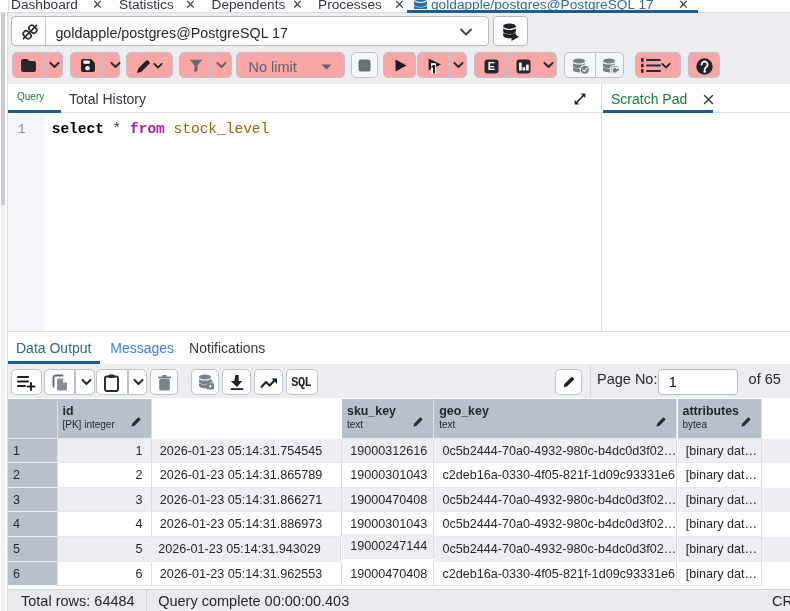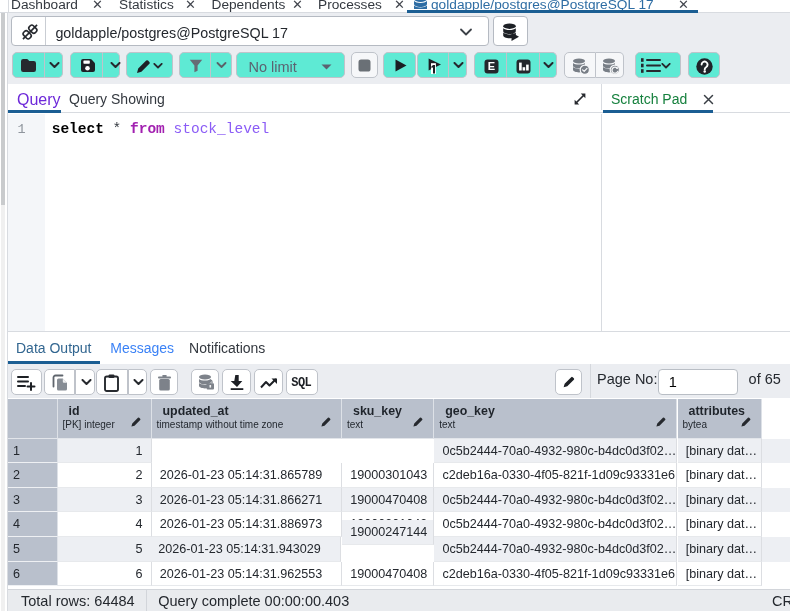--- a/index.html
+++ b/index.html
@@ -5,35 +5,35 @@
 * { margin:0; padding:0; box-sizing:border-box; }
 html,body { width:790px; height:611px; overflow:hidden; }
 body { font-family:"Liberation Sans", sans-serif; background:#fff; position:relative; }
 .abs { position:absolute; }
 svg { display:block; position:absolute; }
 #tabbar { position:absolute; left:0; top:0; width:790px; height:13px; background:#fff; border-bottom:1px solid #d8dbe0; }
 .ttab { position:absolute; top:-2.9px; font-size:13.7px; color:#33383f; white-space:nowrap; }
 .tx { position:absolute; top:-2.6px; font-size:13px; color:#41454d; }
 #connbar { position:absolute; left:8px; top:13px; width:782px; height:35px; background:#ebedf1; }
 #toolbar { position:absolute; left:8px; top:48px; width:782px; height:36px; background:#ebedf1; }
-.tbtn { position:absolute; top:3.5px; height:26.5px; background:#5eead4; border:1px solid #bfc3ca; }
+.tbtn { position:absolute; top:3.5px; height:26.5px; background:#fca5a5; border:1px solid #bfc3ca; }
 .seg-l { border-radius:5px 0 0 5px; }
 .seg-m { border-left:none; border-radius:0; }
 .seg-r { border-left:none; border-radius:0 5px 5px 0; }
 .seg-s { border-radius:5px; }
 #qtabs { position:absolute; left:8px; top:84px; width:782px; height:29px; background:#fff; border-bottom:1px solid #d8dbe0; }
 #editor { position:absolute; left:8px; top:114px; width:593px; height:217px; background:#fff; }
 #gutter { position:absolute; left:0; top:0; width:37px; height:217px; background:#f4f6f9; }
 #scratch { position:absolute; left:601px; top:114px; width:189px; height:217px; background:#fff; border-left:1px solid #d8dbe0; }
 #dtabs { position:absolute; left:8px; top:331px; width:782px; height:33px; background:#fff; border-top:1px solid #d8dbe0; }
 #dtoolbar { position:absolute; left:8px; top:364px; width:782px; height:34px; background:#ebedf1; }
 .dbtn { position:absolute; top:4.5px; height:26px; background:#fff; border:1px solid #bfc3ca; }
 #grid { position:absolute; left:8px; top:399px; width:782px; height:190px; background:#fff; font-size:12.6px; color:#24282e; }
 .hcell { position:absolute; top:0; height:39.5px; background:#b9c0cc; border-right:1px solid #dde1e7; border-bottom:1.5px solid #e2e5ea; padding:5.5px 6px 0 5px; color:#1f242b; line-height:13.3px; }
-.hname { font-weight:bold; font-size:12.4px;margin-left:6px; }
+.hname { font-weight:bold; font-size:12.4px; }
 .htype { font-size:10px; }
 .rcell { position:absolute; background:#b9c0cc; border-right:1px solid #dde1e7; border-bottom:1px solid #eef0f3; padding-left:5px; }
 .cell { position:absolute; border-right:1px solid #dcdee2; border-bottom:1px solid #e7e9ec; padding:0 8px 0 8.3px; white-space:nowrap; overflow:hidden; }
 .odd { background:#edeff3; }
 .even { background:#fff; }
 .num { text-align:right; }
 #statusbar { position:absolute; left:8px; top:589px; width:782px; height:22px; background:#e9ebee; border-top:1px solid #d2d5da; font-size:14.5px; color:#24282e; }
 </style>
 </head>
 <body>
@@ -224,43 +224,43 @@
   <div class="tbtn seg-s" style="left:680px;width:32px;">
       <svg style="left:6.5px;top:5.5px;" width="17" height="17" viewBox="0 0 17 17">
         <circle cx="8.5" cy="8.5" r="8.2" fill="#202329"></circle>
         <path d="M5.6 6.6 a3 3 0 1 1 4.5 2.6 c-.9.55-1.35 1.1-1.35 2v.4" stroke="#fff" stroke-width="1.9" fill="none" stroke-linecap="round"></path>
         <circle cx="8.7" cy="13.6" r="1.25" fill="#fff"></circle>
       </svg>
     </div>
 </div>
 
 <div id="qtabs">
-  <span class="abs" style="left:9px;top:7px;font-size:16px;color:#6d28d9;text-align:right;">Query</span>
-  <span class="abs" style="left:61px;top:7px;font-size:14px;color:#33383f;">Query Showing</span>
+  <span class="abs" style="left:9px;top:7px;font-size:10px;color:#15803d;text-align:right;">Query</span>
+  <span class="abs" style="left:61px;top:7px;font-size:14px;color:#33383f;">Total History</span>
   <svg style="left:564px;top:7px;" width="16" height="16" viewBox="0 0 16 16">
       <g stroke="#26292e" stroke-width="1.7" fill="#26292e">
         <line x1="4" y1="12" x2="12" y2="4"></line>
         <path d="M8.8 2.6 h4.6 v4.6 l-4.6-4.6z" stroke="none"></path>
         <path d="M7.2 13.4 h-4.6 v-4.6 l4.6 4.6z" stroke="none"></path>
       </g>
     </svg>
   <span class="abs" style="left:603px;top:7px;font-size:14px;color:#15803d;">Scratch Pad</span>
   <svg style="left:694.5px;top:10px;" width="11" height="11" viewBox="0 0 11 11">
       <path d="M1.5 1.5 L9.5 9.5 M9.5 1.5 L1.5 9.5" stroke="#3a3f45" stroke-width="1.5" stroke-linecap="round"></path>
     </svg>
 </div>
 <div class="abs" style="left:8px;top:110px;width:53px;height:3px;background:#1b5e93;"></div>
 <div class="abs" style="left:603px;top:110px;width:110px;height:3px;background:#1b5e93;"></div>
 <div class="abs" style="left:601px;top:84px;width:1px;height:26px;background:#d8dbe0;"></div>
 
 <div id="editor">
   <div id="gutter">
       <span class="abs" style="left:9.5px;top:7.5px;font-family:'Liberation Mono',monospace;font-size:13.5px;color:#8f959d;">1</span>
     </div>
-  <div class="abs" style="left:43.7px;top:6.6px;font-family:'Liberation Mono',monospace;font-size:14.5px;white-space:pre;"><b style="color:#000000;">select</b> <span style="color:#33383f;">*</span> <b style="color:#a220b0;">from</b> <span style="color:#8b5cf6;">stock_level</span></div>
+  <div class="abs" style="left:43.7px;top:6.6px;font-family:'Liberation Mono',monospace;font-size:14.5px;white-space:pre;"><b style="color:#000000;">select</b> <span style="color:#33383f;">*</span> <b style="color:#a220b0;">from</b> <span style="color:#a16207;">stock_level</span></div>
 </div>
 <div id="scratch"></div>
 
 <div id="dtabs">
   <span class="abs" style="left:8px;top:7.5px;font-size:14px;color:#326690;">Data Output</span>
   <span class="abs" style="left:102.3px;top:7.5px;font-size:14px;color:#3b82f6;">Messages</span>
   <span class="abs" style="left:181.1px;top:7.5px;font-size:14px;color:#33383f;">Notifications</span>
 </div>
 <div class="abs" style="left:8px;top:361px;width:92px;height:3px;background:#1b5e93;"></div>
 
@@ -354,29 +354,20 @@
     <div class="hcell" style="left:0px;width:49.5px;"></div>
     <div class="hcell" style="left:49.5px;width:94px;">
       <div class="hname">id</div>
       <div class="htype">[PK] integer</div>
       <svg style="right:9px;bottom:10px;left:auto;" width="12" height="12" viewBox="0 0 17 17">
         <g fill="#26292e">
           <path d="M2 15 l1.2-4.4 8-8 a1.3 1.3 0 0 1 1.8 0 l1.4 1.4 a1.3 1.3 0 0 1 0 1.8 l-8 8 -4.4 1.2z"></path>
         </g>
       </svg>
     </div>
-    <div class="hcell" style="left:143.5px;width:190.5px;">
-      <div class="hname">updated_at</div>
-      <div class="htype">timestamp without time zone</div>
-      <svg style="right:9px;bottom:10px;left:auto;" width="12" height="12" viewBox="0 0 17 17">
-        <g fill="#26292e">
-          <path d="M2 15 l1.2-4.4 8-8 a1.3 1.3 0 0 1 1.8 0 l1.4 1.4 a1.3 1.3 0 0 1 0 1.8 l-8 8 -4.4 1.2z"></path>
-        </g>
-      </svg>
-    </div>
     <div class="hcell" style="left:334px;width:92.2px;">
       <div class="hname">sku_key</div>
       <div class="htype">text</div>
       <svg style="right:9px;bottom:10px;left:auto;" width="12" height="12" viewBox="0 0 17 17">
         <g fill="#26292e">
           <path d="M2 15 l1.2-4.4 8-8 a1.3 1.3 0 0 1 1.8 0 l1.4 1.4 a1.3 1.3 0 0 1 0 1.8 l-8 8 -4.4 1.2z"></path>
         </g>
       </svg>
     </div>
     <div class="hcell" style="left:426.2px;width:243.3px;">
@@ -392,20 +383,22 @@
       <div class="hname">attributes</div>
       <div class="htype">bytea</div>
       <svg style="right:9px;bottom:10px;left:auto;" width="12" height="12" viewBox="0 0 17 17">
         <g fill="#26292e">
           <path d="M2 15 l1.2-4.4 8-8 a1.3 1.3 0 0 1 1.8 0 l1.4 1.4 a1.3 1.3 0 0 1 0 1.8 l-8 8 -4.4 1.2z"></path>
         </g>
       </svg>
     </div>
     <div class="rcell" style="left:0;top:39.5px;width:49.5px;height:24.65px;line-height:24.65px;">1</div>
     <div class="cell odd num" style="left:49.5px;top:39.5px;width:94px;height:24.65px;line-height:24.65px;">1</div>
+    <div class="cell odd" style="left:143.5px;top:39.5px;width:190.5px;height:24.65px;line-height:24.65px;">2026-01-23 05:14:31.754545</div>
+    <div class="cell odd num" style="left:334px;top:39.5px;width:92.2px;height:24.65px;line-height:24.65px;">19000312616</div>
     <div class="cell odd" style="left:426.2px;top:39.5px;width:243.3px;height:24.65px;line-height:24.65px;">0c5b2444-70a0-4932-980c-b4dc0d3f02…</div>
     <div class="cell odd" style="left:669.5px;top:39.5px;width:84.5px;height:24.65px;line-height:24.65px;">[binary dat…</div>
     <div class="odd" style="position:absolute;left:754px;top:39.5px;width:28px;height:24.65px;"></div>
     <div class="rcell" style="left:0;top:64.15px;width:49.5px;height:24.65px;line-height:24.65px;">2</div>
     <div class="cell even num" style="left:49.5px;top:64.15px;width:94px;height:24.65px;line-height:24.65px;">2</div>
     <div class="cell even" style="left:143.5px;top:64.15px;width:190.5px;height:24.65px;line-height:24.65px;">2026-01-23 05:14:31.865789</div>
     <div class="cell even num" style="left:334px;top:64.15px;width:92.2px;height:24.65px;line-height:24.65px;">19000301043</div>
     <div class="cell even" style="left:426.2px;top:64.15px;width:243.3px;height:24.65px;line-height:24.65px;">c2deb16a-0330-4f05-821f-1d09c93331e6</div>
     <div class="cell even" style="left:669.5px;top:64.15px;width:84.5px;height:24.65px;line-height:24.65px;">[binary dat…</div>
     <div class="even" style="position:absolute;left:754px;top:64.15px;width:28px;height:24.65px;"></div>
@@ -419,21 +412,21 @@
     <div class="rcell" style="left:0;top:113.44999999999999px;width:49.5px;height:24.65px;line-height:24.65px;">4</div>
     <div class="cell even num" style="left:49.5px;top:113.44999999999999px;width:94px;height:24.65px;line-height:24.65px;">4</div>
     <div class="cell even" style="left:143.5px;top:113.44999999999999px;width:190.5px;height:24.65px;line-height:24.65px;">2026-01-23 05:14:31.886973</div>
     <div class="cell even num" style="left:334px;top:113.44999999999999px;width:92.2px;height:24.65px;line-height:24.65px;">19000301043</div>
     <div class="cell even" style="left:426.2px;top:113.44999999999999px;width:243.3px;height:24.65px;line-height:24.65px;">0c5b2444-70a0-4932-980c-b4dc0d3f02…</div>
     <div class="cell even" style="left:669.5px;top:113.44999999999999px;width:84.5px;height:24.65px;line-height:24.65px;">[binary dat…</div>
     <div class="even" style="position:absolute;left:754px;top:113.44999999999999px;width:28px;height:24.65px;"></div>
     <div class="rcell" style="left:0;top:138.1px;width:49.5px;height:24.65px;line-height:24.65px;">5</div>
     <div class="cell odd num" style="left:49.5px;top:138.1px;width:94px;height:24.65px;line-height:24.65px;">5</div>
     <div class="cell odd" style="left:142px;top:138.1px;width:190.5px;height:24.65px;line-height:24.65px;">2026-01-23 05:14:31.943029</div>
-    <div class="cell odd num" style="left:334px;top:121px;width:92.2px;height:24.65px;line-height:24.65px;">19000247144</div>
+    <div class="cell odd num" style="left:334px;top:135px;width:92.2px;height:24.65px;line-height:24.65px;">19000247144</div>
     <div class="cell odd" style="left:426.2px;top:138.1px;width:243.3px;height:24.65px;line-height:24.65px;">0c5b2444-70a0-4932-980c-b4dc0d3f02…</div>
     <div class="cell odd" style="left:669.5px;top:138.1px;width:84.5px;height:24.65px;line-height:24.65px;">[binary dat…</div>
     <div class="odd" style="position:absolute;left:754px;top:138.1px;width:28px;height:24.65px;"></div>
     <div class="rcell" style="left:0;top:162.75px;width:49.5px;height:24.65px;line-height:24.65px;">6</div>
     <div class="cell even num" style="left:49.5px;top:162.75px;width:94px;height:24.65px;line-height:24.65px;">6</div>
     <div class="cell even" style="left:143.5px;top:162.75px;width:190.5px;height:24.65px;line-height:24.65px;">2026-01-23 05:14:31.962553</div>
     <div class="cell even num" style="left:334px;top:162.75px;width:92.2px;height:24.65px;line-height:24.65px;">19000470408</div>
     <div class="cell even" style="left:426.2px;top:162.75px;width:243.3px;height:24.65px;line-height:24.65px;">c2deb16a-0330-4f05-821f-1d09c93331e6</div>
     <div class="cell even" style="left:669.5px;top:162.75px;width:84.5px;height:24.65px;line-height:24.65px;">[binary dat…</div>
     <div class="even" style="position:absolute;left:754px;top:162.75px;width:28px;height:24.65px;"></div>

